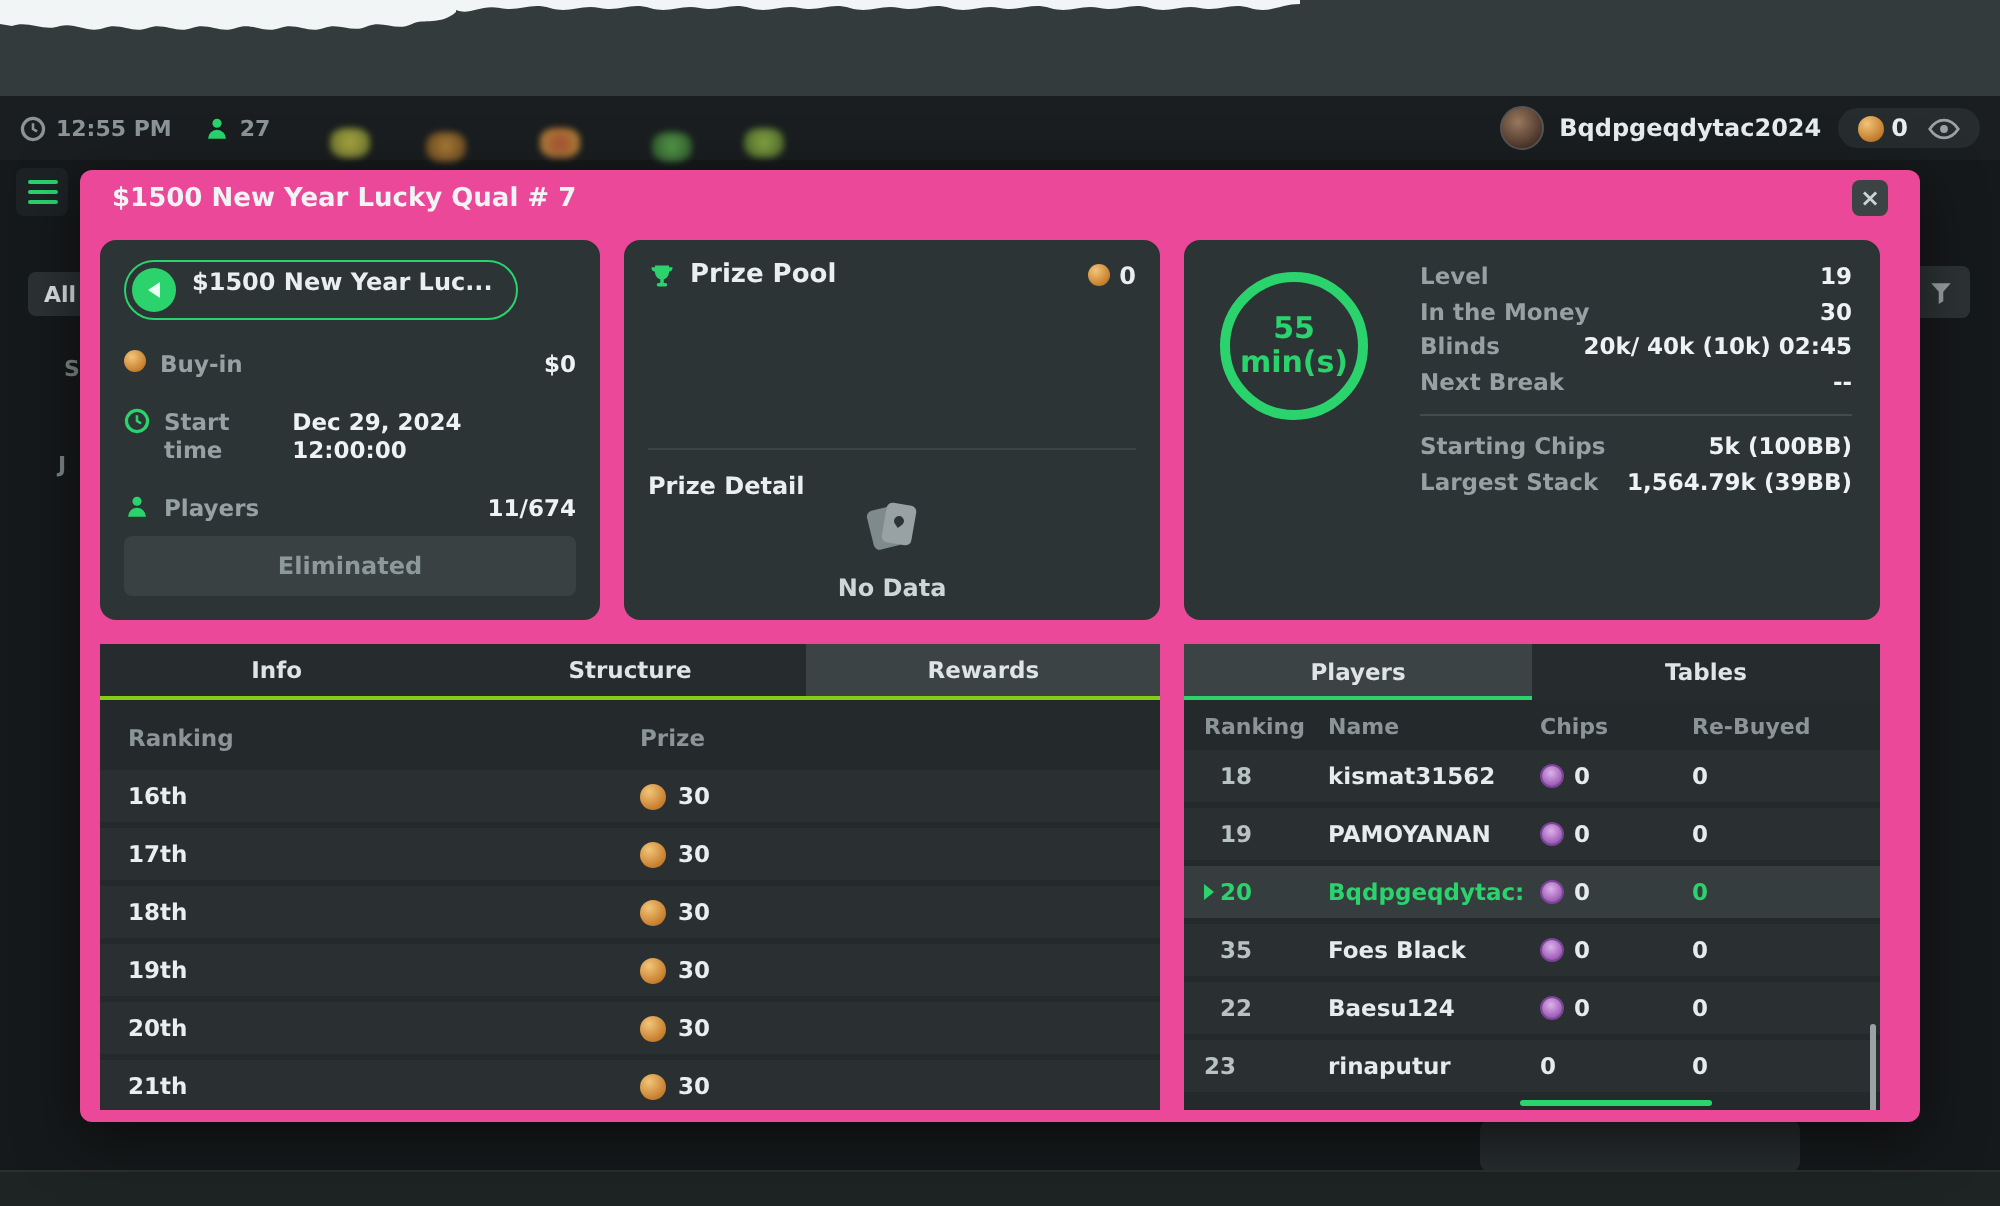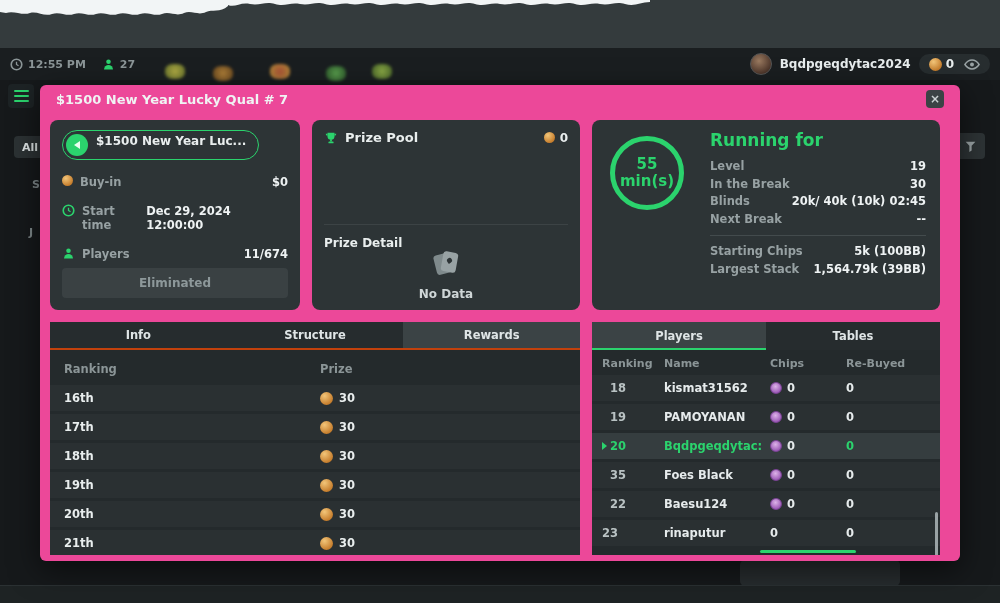--- a/index.html
+++ b/index.html
@@ -104,21 +104,21 @@
   .running-div { height:1px; background:#434b4d; margin:7px 0; }
 
   
   .panel { position:absolute; top:237px; height:233px; background:#242a2c; overflow:hidden; }
   .panel-left { left:10px; width:530px; }
   .panel-right { left:552px; width:348px; }
   .tabbar { display:flex; height:28px; }
   .tab { flex:1; display:flex; align-items:center; justify-content:center;
     background:#262c2e; color:#dfe5e6; font-weight:bold; font-size:11.5px; }
   .tab.active { background:#3b4345; }
-  .tabbar-underline-full { border-bottom:2px solid #c2410c; }
+  .tabbar-underline-full { border-bottom:2px solid #84cc16; }
   .panel-right .tab.active { box-shadow:inset 0 -2px 0 #2bd36d; }
 
   .rw-header { display:flex; height:26px; align-items:center; color:#8b9597; font-weight:bold; font-size:11.5px; margin-top:6px; }
   .rw-col1 { flex:0 0 270px; padding-left:14px; }
   .rw-row { display:flex; height:26px; align-items:center; background:#2a3032; margin-top:3px;
     font-weight:bold; font-size:11.5px; }
   .prize-cell { display:flex; align-items:center; gap:6px; }
 
   .search-box { margin:6px 8px 0 8px; height:22px; background:#1d2325; border-radius:4px;
     display:flex; align-items:center; padding:0 8px; }
@@ -281,30 +281,29 @@
       <div class="no-data-text">No Data</div>
     </div>
   </div>
 
   <div class="card card3">
     <div class="timer-ring">
       <span>55</span>
       <span>min(s)</span>
     </div>
     <div class="running-block">
-      <div class="running-title">Running for</div>
       <div>
 
           <div class="kv">
             <span class="k">Level</span>
             <span class="v">19</span>
           </div>
 
           <div class="kv">
-            <span class="k">In the Break</span>
+            <span class="k">In the Money</span>
             <span class="v">30</span>
           </div>
 
           <div class="kv">
             <span class="k">Blinds</span>
             <span class="v">20k/ 40k (10k) 02:45</span>
           </div>
 
           <div class="kv">
             <span class="k">Next Break</span>

